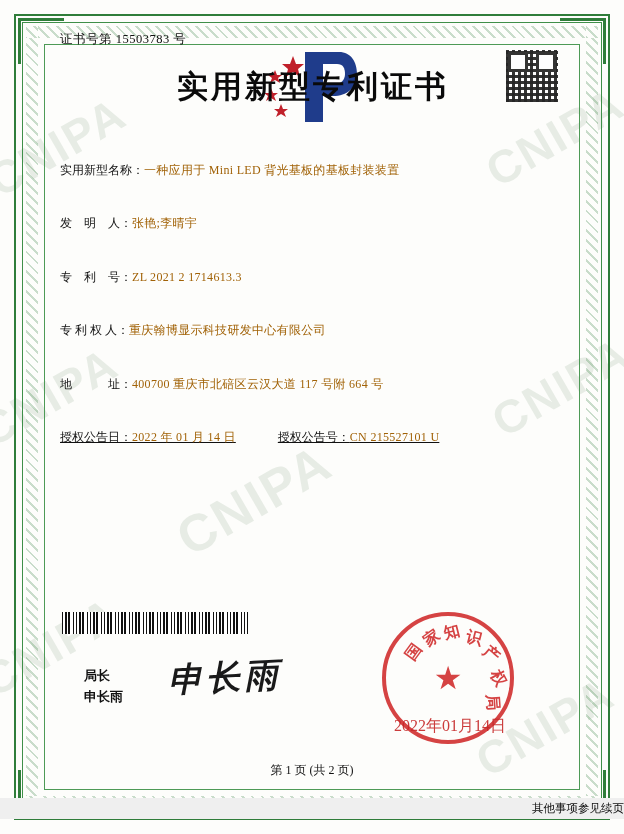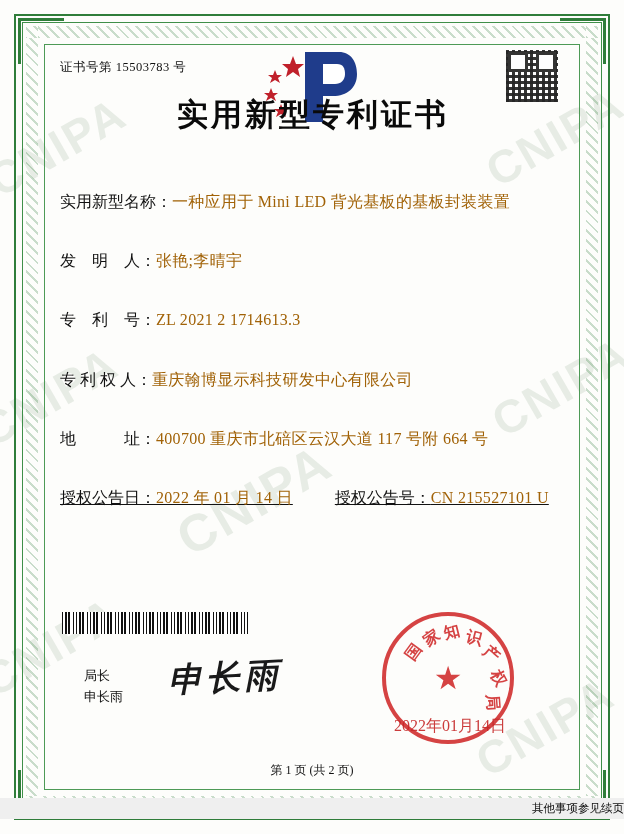--- a/index.html
+++ b/index.html
@@ -81,21 +81,21 @@
       linear-gradient(#000 0 0) content-box,
       linear-gradient(#000 0 0);
     -webkit-mask-composite: xor;
     mask-composite: exclude;
     pointer-events: none;
   }
 
   
   .content {
     position: absolute;
-    left: 60px; top: 59px;
+    left: 60px; top: 31px;
     width: 506px;
   }
 
   .cert-no {
     font-size: 12.5px;
     letter-spacing: 0.5px;
     color: #111;
   }
 
   .emblem-wrap {
@@ -129,21 +129,21 @@
     text-align: center;
     font-size: 31px;
     font-weight: bold;
     letter-spacing: 3px;
     font-family: "DejaVu Serif", serif;
     color: #0a0a0a;
   }
 
   .fields {
     margin-top: 34px;
-    font-size: 16px;
+    font-size: 12px;
     line-height: 1.45;
   }
   .field-row {
     display: flex;
     align-items: baseline;
     margin-bottom: 16px;
   }
   .field-label {
     flex: 0 0 auto;
     white-space: pre;
@@ -180,20 +180,21 @@
     background: repeating-linear-gradient(90deg,
       #111 0 1px, #fff 1px 3px, #111 3px 5px, #fff 5px 6px,
       #111 6px 8px, #fff 8px 11px, #111 11px 12px, #fff 12px 14px);
   }
 
   .signature-block {
     position: absolute;
     left: 84px; top: 666px;
     font-size: 13px;
     line-height: 1.6;
+    font-weight: bold;
   }
   .sig-script {
     position: absolute;
     left: 168px; top: 655px;
     font-family: "DejaVu Serif", serif;
     font-size: 34px;
     font-style: italic;
     font-weight: bold;
     letter-spacing: 4px;
     color: #1a1a1a;

